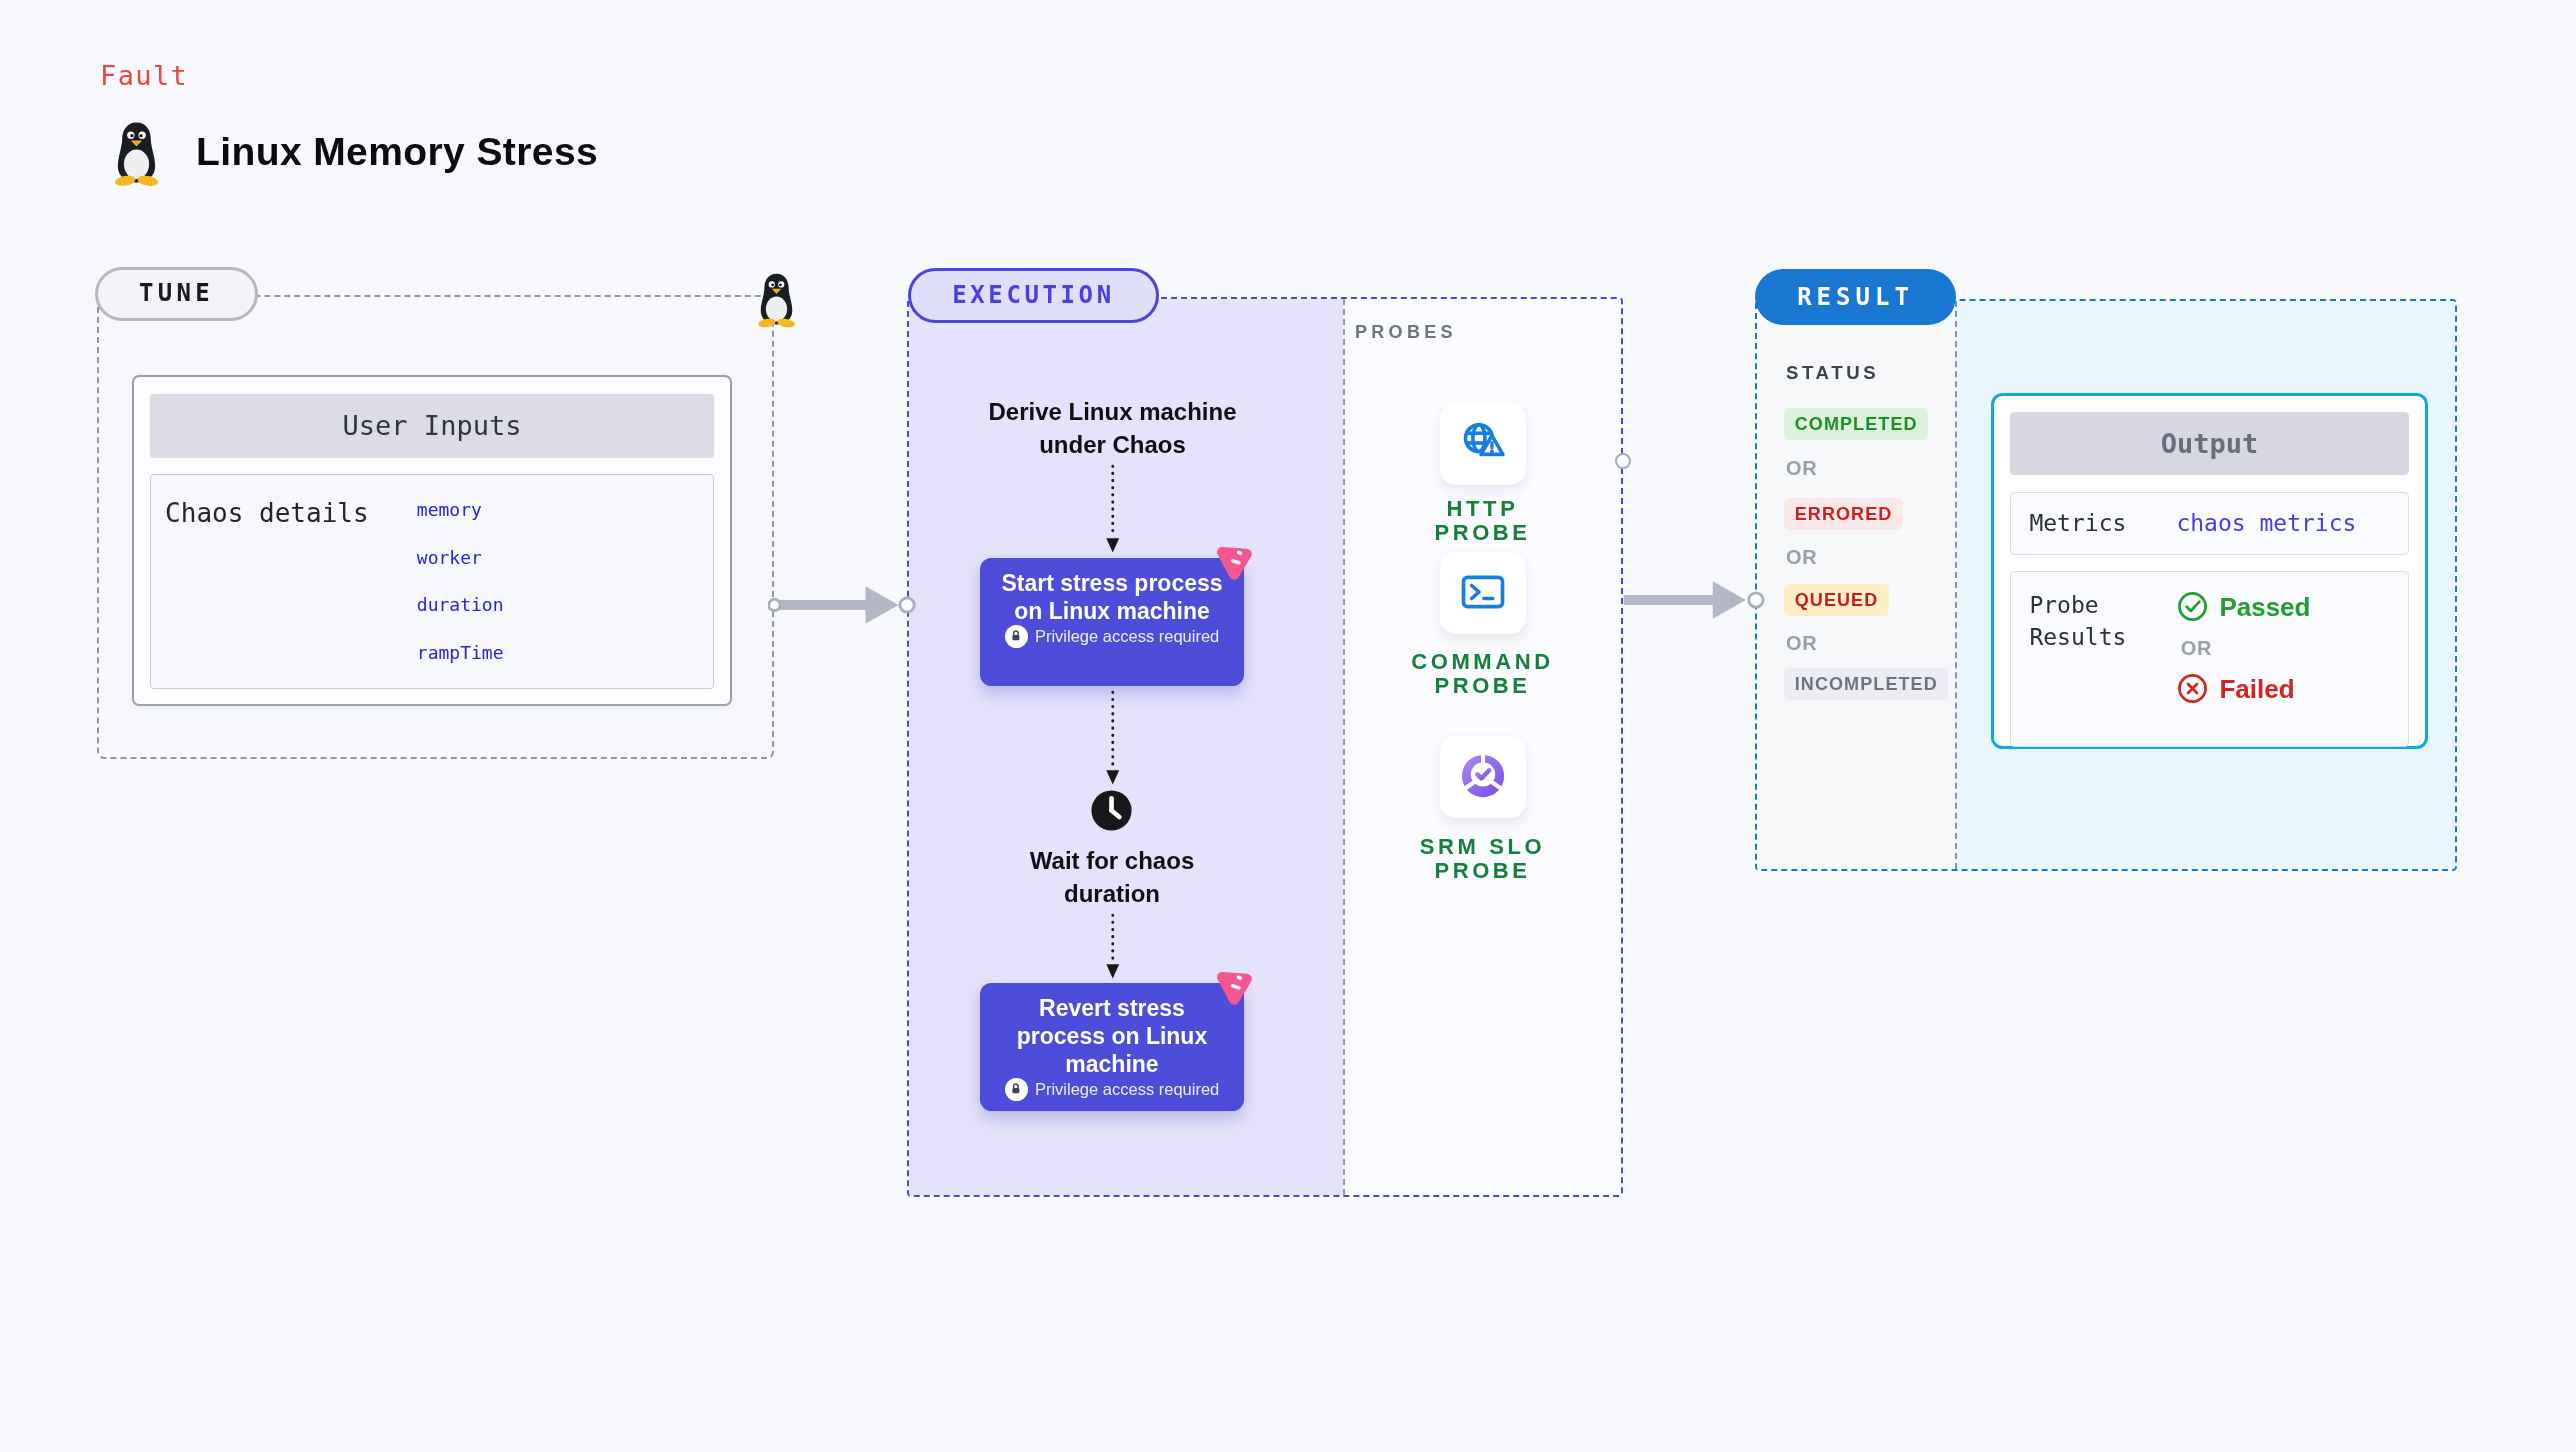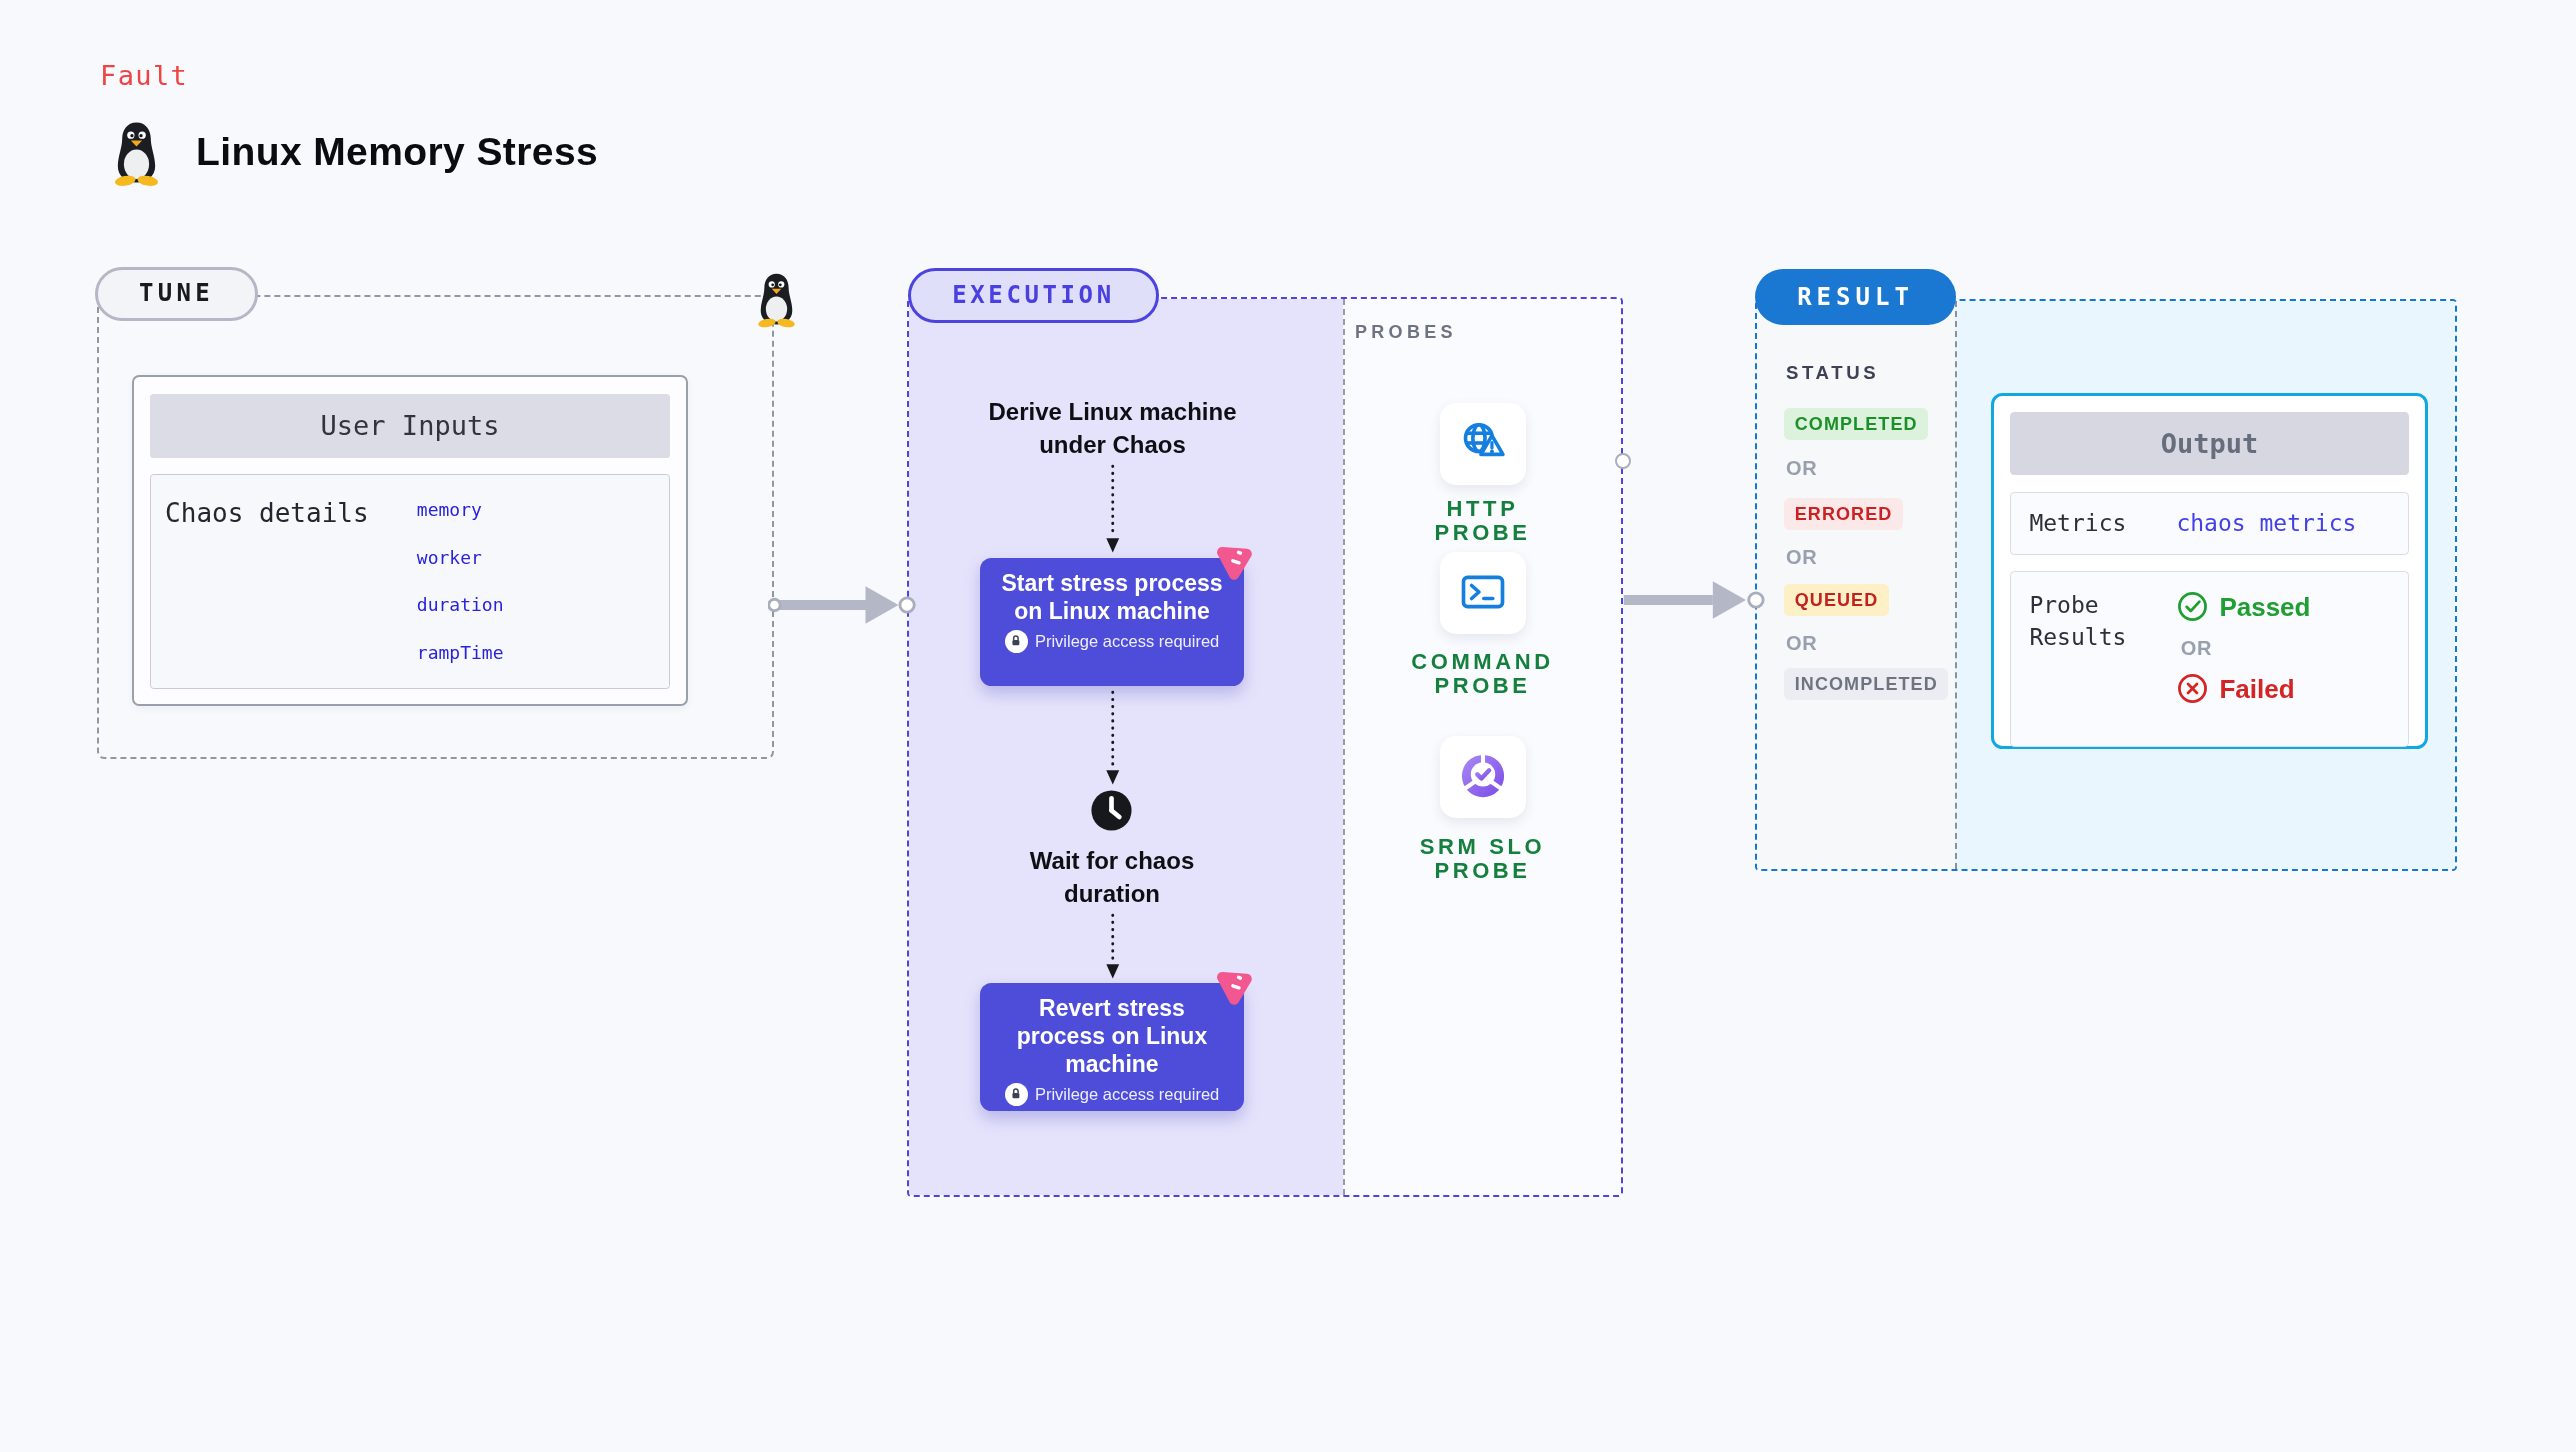--- a/index.html
+++ b/index.html
@@ -21,21 +21,21 @@
                background:#f3f4f7; border:3.6px solid #b6b6c6; font-size:24px; letter-spacing:4.3px; color:#181a20; }
   .pill-exec { left:908px; top:268px; width:251px; height:55px; line-height:48px;
                background:#e0dffa; border:3.6px solid #4c44dd; font-size:24px; letter-spacing:3.6px; color:#4a3fe0; }
   .pill-result { left:1755px; top:269px; width:201px; height:56px; line-height:56px;
                background:#1a78d2; border:none; font-size:24px; letter-spacing:5px; color:#ffffff; }
 
   
   .tune-box { position:absolute; left:97px; top:295px; width:677px; height:464px;
               border:2.9px dashed #9097a2; border-radius:7.2px; }
   .tux-sm { position:absolute; left:753px; top:268px; width:47px; height:63px; z-index:6; }
-  .ui-card { position:absolute; left:132px; top:375px; width:556px; height:331px;
+  .ui-card { position:absolute; left:132px; top:375px; width:600px; height:331px;
              background:#fdfdff; border:2.9px solid #9aa0ab; border-radius:7.2px;
              box-shadow:0 2.9px 7.2px rgba(40,50,90,0.05); }
   .ui-card-header { position:absolute; left:15.8px; top:17px; right:15.8px; height:64px;
              background:#dcdce6; border-radius:3.6px; text-align:center; line-height:64px;
              font-family:"DejaVu Sans Mono",monospace; font-size:27px; color:#30343e; }
   .ui-card-body { position:absolute; left:15.8px; top:97px; right:15.8px; height:215px;
              background:#f7f8fb; border:1.4px solid #c7cbd4; border-radius:3.6px; }
   .ui-row-label { position:absolute; left:14.3px; top:23px; font-family:"DejaVu Sans Mono",monospace;
              font-size:26px; color:#23262e; }
   .ui-params { position:absolute; left:266px; top:20px; display:flex; flex-direction:column; gap:18.6px; }
@@ -51,21 +51,21 @@
   .flow-text { position:absolute; text-align:center; font-size:24px; line-height:33px;
                font-weight:800; color:#0e0f13; }
   .derive-label { left:969px; top:395px; width:287px; }
   .wait-label { left:1001px; top:844px; width:222px; }
   .task-box { position:absolute; left:980px; width:264px; height:128px; background:#4e4dd9;
               border-radius:11.5px; box-shadow:0 7.2px 15.8px rgba(70,70,190,0.28);
               color:#fff; text-align:center; padding-top:10.7px; }
   .task-start { top:558px; }
   .task-revert { top:983px; }
   .task-label { font-size:23px; line-height:28px; font-weight:700; padding:0 13px; }
-  .task-note { margin-top:5px; display:flex; align-items:center; justify-content:center; gap:7.2px; }
+  .task-note { display:flex; align-items:center; justify-content:center; gap:7.2px; }
   .lock-badge { display:inline-flex; align-items:center; justify-content:center;
                 width:23px; height:23px; border-radius:50%; background:#ffffff; }
   .task-note-text { font-size:16.5px; color:#eeeefc; }
   .chaos-icon { position:absolute; top:-18.6px; right:-13px; width:44px; height:44px; }
   .clock-icon { position:absolute; left:1090px; top:789px; width:43px; height:43px; }
   .dotted-arrow { position:absolute; }
 
   
   .probes-label { position:absolute; left:1355px; top:322px; font-size:18px; font-weight:700;
                   letter-spacing:4.3px; color:#6d7380; }

